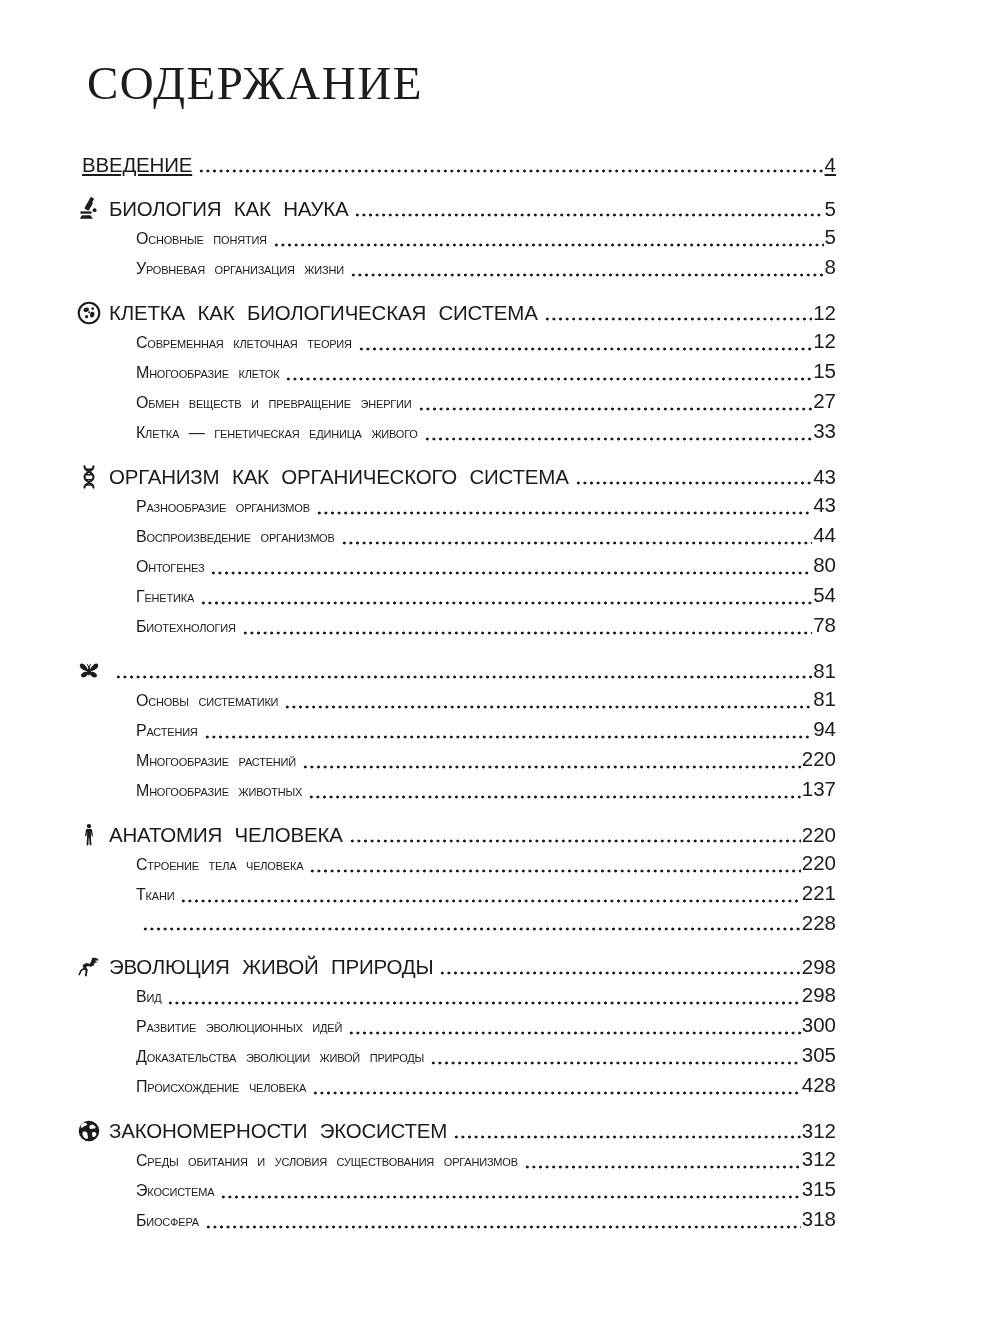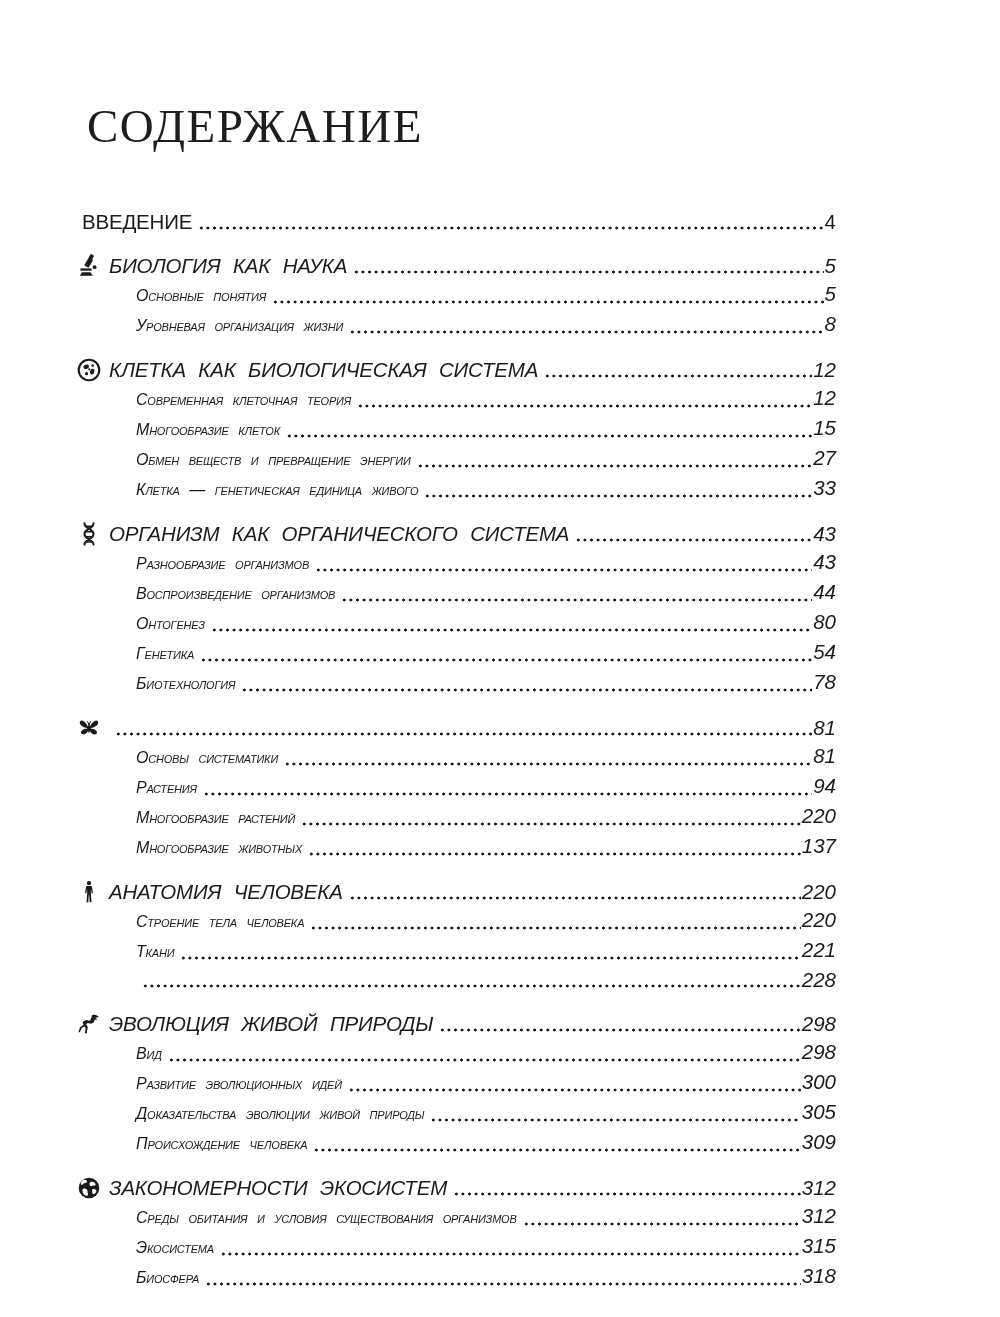--- a/index.html
+++ b/index.html
@@ -6,21 +6,21 @@
   body{
     width:1000px;height:1317px;
     background:#ffffff;
     color:#1b1b1b;
     font-family:"Liberation Sans",sans-serif;
     overflow:hidden;
   }
   .page{
     box-sizing:border-box;
     width:1000px;height:1317px;
-    padding:100px 164px 0 82px;
+    padding:57px 164px 0 82px;
   }
   h1.page-title{
     font-family:"Liberation Serif",serif;
     font-weight:400;
     font-size:47px;
     line-height:52px;
     letter-spacing:1.5px;
     margin:0 0 0 5px;
     color:#1d1d1d;
   }
@@ -28,38 +28,38 @@
     display:flex;
     align-items:baseline;
     line-height:28px;
     white-space:nowrap;
   }
   .lbl{
     flex:0 0 auto;
     letter-spacing:-0.2px;
     word-spacing:0.34em;
   }
-  .intro{margin-top:56px;}
+  .intro{margin-top:42px;text-decoration:underline;}
   .intro .lbl, .head .lbl{font-size:20.5px;}
   .pg{
     flex:0 0 auto;
     font-size:20.5px;
     letter-spacing:0;
   }
   .dots{
     flex:1 1 auto;
     align-self:stretch;
     margin-left:6px;
     margin-right:1px;
     background-image:radial-gradient(circle, #1c1c1c 1.3px, transparent 1.75px);
     background-size:6.6px 4px;
     background-repeat:repeat-x;
     background-position:left 0px bottom 6px;
   }
-  .group{margin-top:16px;font-style:italic;}
+  .group{margin-top:16px;}
   .head{margin-left:-5px;}
   .head .icon{
     flex:0 0 auto;
     width:24px;height:24px;
     margin-right:8px;
     align-self:center;
     display:flex;align-items:center;justify-content:center;
   }
   .head .icon svg{width:24px;height:24px;display:block;}
   .sub{padding-left:54px;}
@@ -298,21 +298,21 @@
   <div class="row sub">
     <span class="lbl">Доказательства эволюции живой природы</span>
     <span class="dots"></span>
     <span class="pg">305</span>
   </div>
 
 
   <div class="row sub">
     <span class="lbl">Происхождение человека</span>
     <span class="dots"></span>
-    <span class="pg">309</span>
+    <span class="pg">428</span>
   </div>
 </div>
   </section>
 
   <section class="group">
     <div class="row head">
       <span class="icon">
             <svg viewBox="0 0 24 24" xmlns="http://www.w3.org/2000/svg">
     <circle cx="12" cy="12" r="10.3" fill="#1b1b1b"></circle>
     <path fill="#ffffff" d="M6.8 3.8c2.3-.3 4 .9 3 2.2-.9 1.2-3 .8-3.9 2.2-.8 1.2-2.4.7-2-1 .3-1.5 1.4-2.9 2.9-3.4z"></path>

